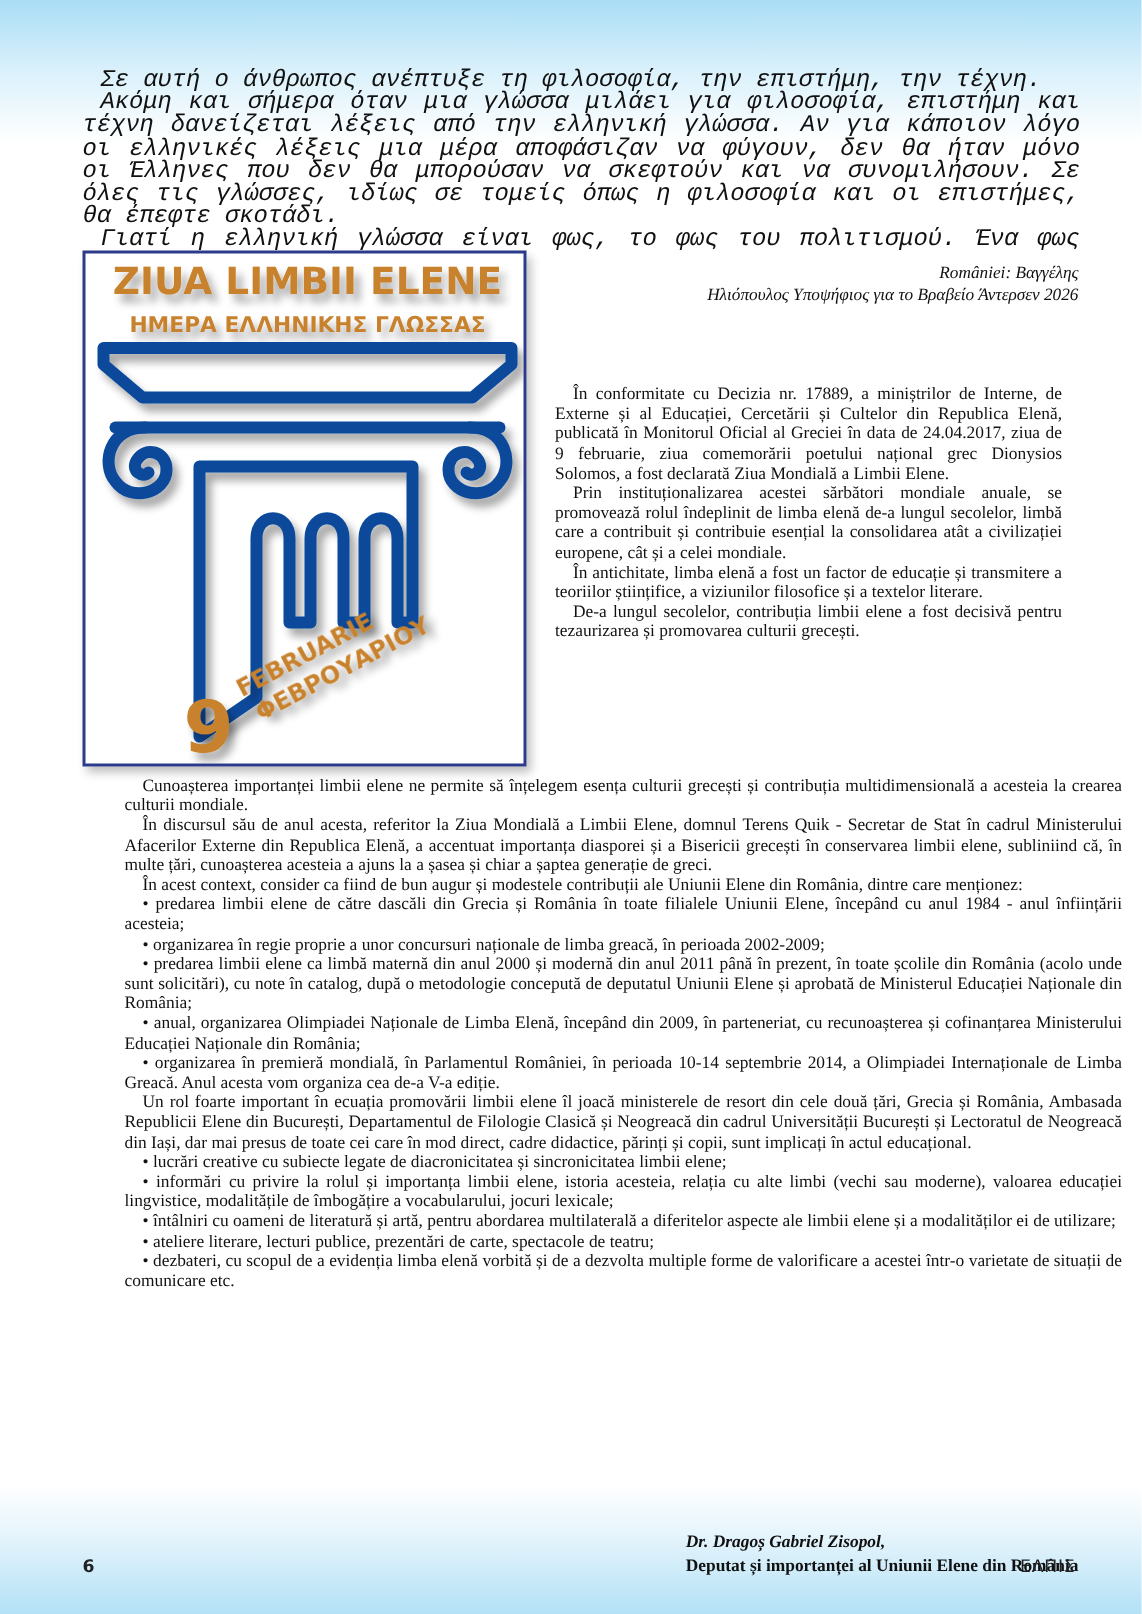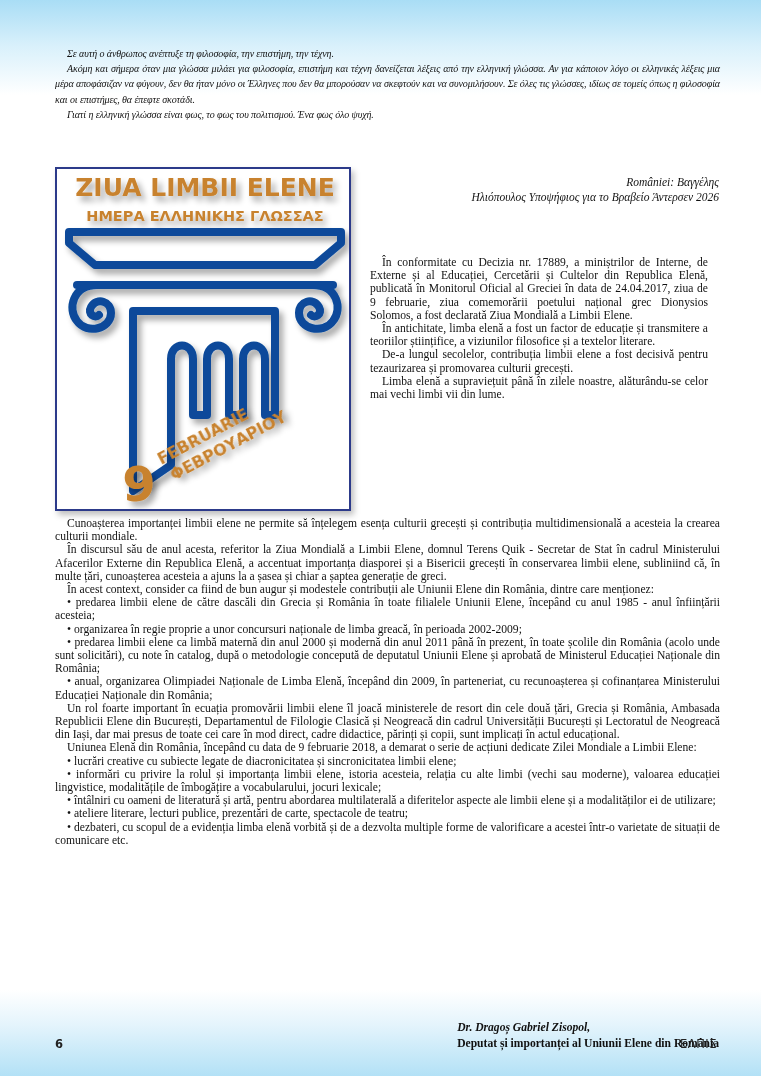--- a/index.html
+++ b/index.html
@@ -4,22 +4,22 @@
 <style>
   html, body { margin:0; padding:0; }
   body {
     width:761px; height:1076px; position:relative; overflow:hidden;
     background: linear-gradient(to bottom, #a9ddf5 0px, #d8f0fb 45px, #ffffff 95px, #ffffff 990px, #e4f4fc 1025px, #b3e1f6 1076px);
     font-family: "Liberation Serif", "DejaVu Serif", serif;
     color:#111;
   }
   .greek {
     position:absolute; left:55px; top:46px; width:665px;
-    font-family: Liberation Serif, serif;
-    font-style: italic; font-size: 10px; line-height: 15.2px;
+    font-family: Liberation Mono, monospace;
+    font-style: italic; font-size: 16px; line-height: 15.2px;
     text-align: justify; letter-spacing:-0.1px;
   }
   .greek p { margin:0; text-indent:12px; }
   .greek p.first { margin-top: 0; }
 
   .logo {
     position:absolute; left:55px; top:167px; width:296px; height:344px;
     border:2px solid #2c3a8a; background:#fff; box-sizing:border-box;
     box-shadow: 3px 4px 6px rgba(0,0,0,0.25);
     overflow:hidden;
@@ -33,21 +33,21 @@
   }
   .credit div { margin:0; }
 
   .romanian {
     position:absolute; left:55px; width:665px;
     font-family:"Liberation Serif", serif; font-size:11.6px; line-height:13.2px;
     text-align:justify;
   }
   .romanian p { margin:0; text-indent:12px; }
   .rcol { left:370px; top:256px; width:338px; }
-  .rmain { top:517px; }
+  .rmain { top:517px;margin-left:28px; }
 
   .signature {
     position:absolute; right:42px; top:1020px; text-align:left;
     font-family:"Liberation Serif", serif; font-size:11.6px; line-height:16px; font-weight:bold;
   }
   .signature .name { font-style:italic; }
 
   .page-num {
     position:absolute; left:55px; top:1037px; font-family:"DejaVu Sans", sans-serif;
     font-size:11.5px; font-weight:bold; color:#222;
@@ -98,35 +98,35 @@
   </svg>
 </div>
 
 <div class="credit">
   <div>României: Βαγγέλης</div>
   <div>Ηλιόπουλος Υποψήφιος για το Βραβείο Άντερσεν 2026</div>
 </div>
 
 <div class="romanian rcol">
   <p>În conformitate cu Decizia nr. 17889, a miniștrilor de Interne, de Externe și al Educației, Cercetării și Cultelor din Republica Elenă, publicată în Monitorul Oficial al Greciei în data de 24.04.2017, ziua de 9 februarie, ziua comemorării poetului național grec Dionysios Solomos, a fost declarată Ziua Mondială a Limbii Elene.</p>
+  <p>Prin instituționalizarea acestei sărbători mondiale anuale, se promovează rolul îndeplinit de limba elenă de-a lungul secolelor, limbă care a contribuit și contribuie esențial la consolidarea atât a civilizației europene, cât și a celei mondiale.</p>
   <p>În antichitate, limba elenă a fost un factor de educație și transmitere a teoriilor științifice, a viziunilor filosofice și a textelor literare.</p>
   <p>De-a lungul secolelor, contribuția limbii elene a fost decisivă pentru tezaurizarea și promovarea culturii grecești.</p>
-  <p>Limba elenă a supraviețuit până în zilele noastre, alăturându-se celor mai vechi limbi vii din lume.</p>
 </div>
 
 <div class="romanian rmain">
   <p>Cunoașterea importanței limbii elene ne permite să înțelegem esența culturii grecești și contribuția multidimensională a acesteia la crearea culturii mondiale.</p>
   <p>În discursul său de anul acesta, referitor la Ziua Mondială a Limbii Elene, domnul Terens Quik - Secretar de Stat în cadrul Ministerului Afacerilor Externe din Republica Elenă, a accentuat importanța diasporei și a Bisericii grecești în conservarea limbii elene, subliniind că, în multe țări, cunoașterea acesteia a ajuns la a șasea și chiar a șaptea generație de greci.</p>
   <p>În acest context, consider ca fiind de bun augur și modestele contribuții ale Uniunii Elene din România, dintre care menționez:</p>
-  <p>• predarea limbii elene de către dascăli din Grecia și România în toate filialele Uniunii Elene, începând cu anul 1985 - anul înființării acesteia;</p>
+  <p>• predarea limbii elene de către dascăli din Grecia și România în toate filialele Uniunii Elene, începând cu anul 1984 - anul înființării acesteia;</p>
   <p>• organizarea în regie proprie a unor concursuri naționale de limba greacă, în perioada 2002-2009;</p>
   <p>• predarea limbii elene ca limbă maternă din anul 2000 și modernă din anul 2011 până în prezent, în toate școlile din România (acolo unde sunt solicitări), cu note în catalog, după o metodologie concepută de deputatul Uniunii Elene și aprobată de Ministerul Educației Naționale din România;</p>
   <p>• anual, organizarea Olimpiadei Naționale de Limba Elenă, începând din 2009, în parteneriat, cu recunoașterea și cofinanțarea Ministerului Educației Naționale din România;</p>
+  <p>• organizarea în premieră mondială, în Parlamentul României, în perioada 10-14 septembrie 2014, a Olimpiadei Internaționale de Limba Greacă. Anul acesta vom organiza cea de-a V-a ediție.</p>
   <p>Un rol foarte important în ecuația promovării limbii elene îl joacă ministerele de resort din cele două țări, Grecia și România, Ambasada Republicii Elene din București, Departamentul de Filologie Clasică și Neogreacă din cadrul Universității București și Lectoratul de Neogreacă din Iași, dar mai presus de toate cei care în mod direct, cadre didactice, părinți și copii, sunt implicați în actul educațional.</p>
-  <p>Uniunea Elenă din România, începând cu data de 9 februarie 2018, a demarat o serie de acțiuni dedicate Zilei Mondiale a Limbii Elene:</p>
   <p>• lucrări creative cu subiecte legate de diacronicitatea și sincronicitatea limbii elene;</p>
   <p>• informări cu privire la rolul și importanța limbii elene, istoria acesteia, relația cu alte limbi (vechi sau moderne), valoarea educației lingvistice, modalitățile de îmbogățire a vocabularului, jocuri lexicale;</p>
   <p>• întâlniri cu oameni de literatură și artă, pentru abordarea multilaterală a diferitelor aspecte ale limbii elene și a modalităților ei de utilizare;</p>
   <p>• ateliere literare, lecturi publice, prezentări de carte, spectacole de teatru;</p>
   <p>• dezbateri, cu scopul de a evidenția limba elenă vorbită și de a dezvolta multiple forme de valorificare a acestei într-o varietate de situații de comunicare etc.</p>
 </div>
 
 <div class="signature">
   <div class="name">Dr. Dragoș Gabriel Zisopol,</div>
   <div>Deputat și importanței al Uniunii Elene din România</div>

